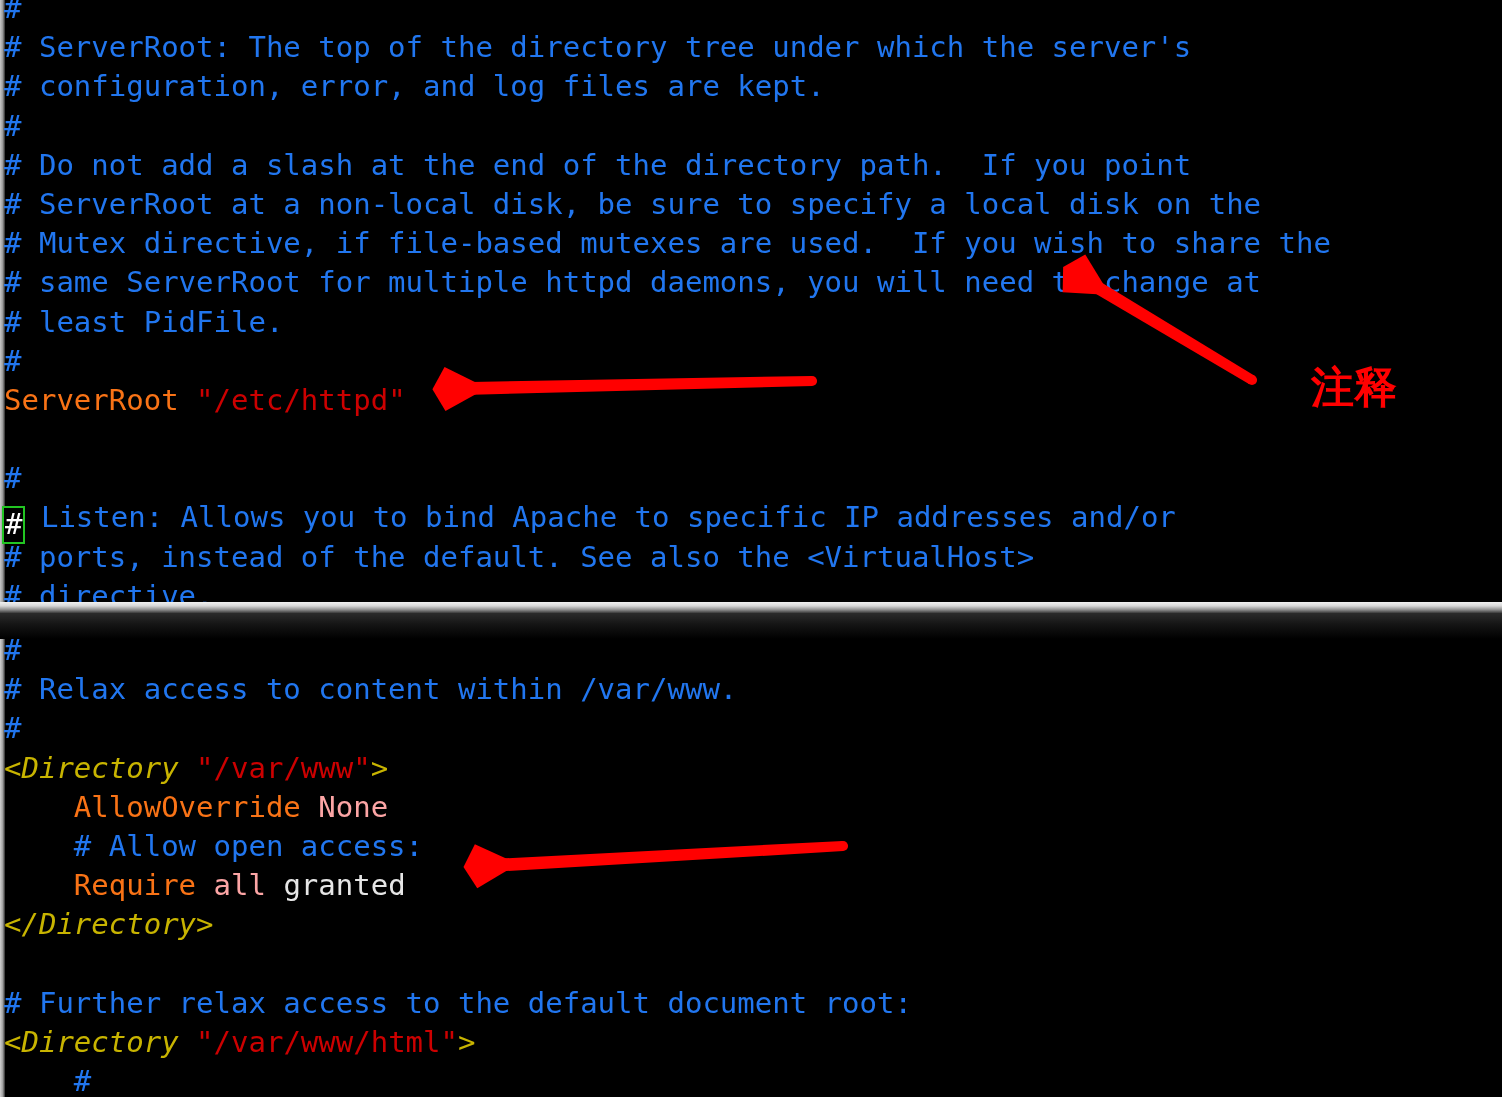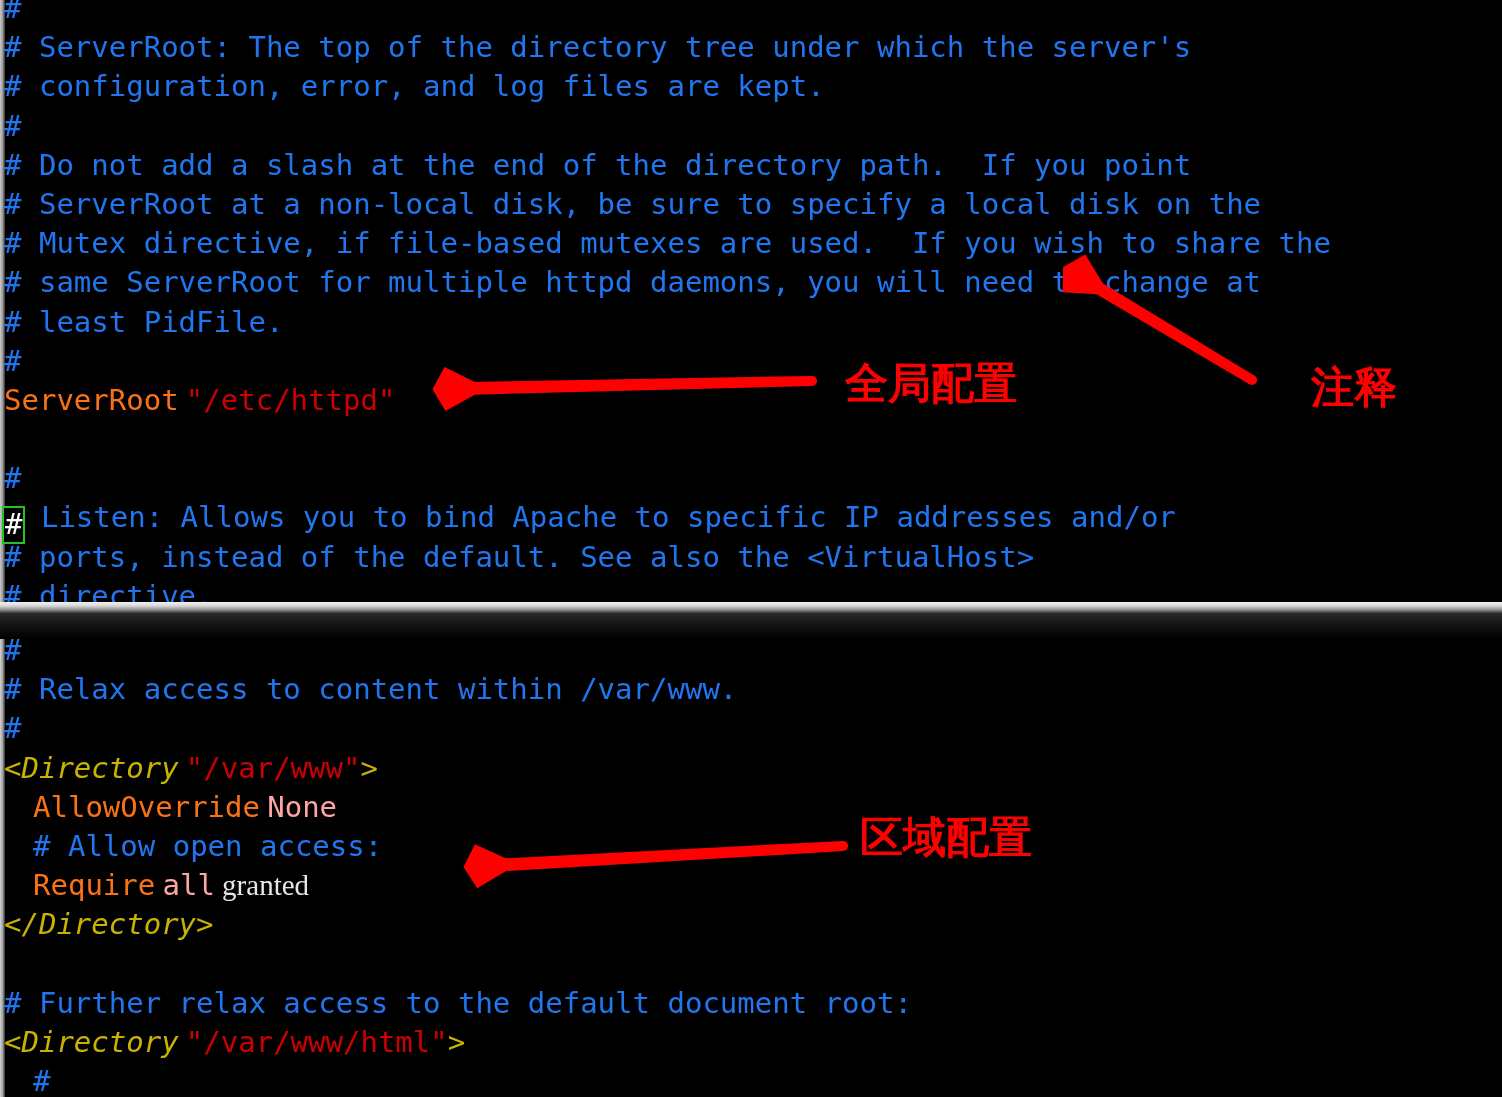--- a/index.html
+++ b/index.html
@@ -31,21 +31,21 @@
   #pane-top .code{padding:0 0 0 4px;margin-top:-11px;}
   #pane-bottom .code{padding:0 0 0 4px;margin-top:18px;}
   .ln{height:39.2px;white-space:pre;}
 
   
   .cmt   {color:#2176ef;}
   .dir   {color:#f97316;}
   .str   {color:#cc0000;}
   .tag   {color:#c8b400;font-style:italic;}
   .kw    {color:#fca5a5;}
-  .plain {color:#e6e6e6;font-family:Liberation Serif, serif;}
+  .plain {color:#e6e6e6;}
 
   
   .cursor{
     display:inline-block;color:#ffffff;background:#000;
     outline:2px solid #22c522;outline-offset:0px;
     line-height:32px;height:34px;vertical-align:-7px;
     padding:0 1px;box-sizing:border-box;
   }
 
   
@@ -105,18 +105,16 @@
      L 475.7048196246285 859.8325407002839
      L 476.4237178746348 872.8126479920646
      L 843.2803703175025 851.0622418437945 Z" fill="#ff0000"></path>
           <circle cx="843" cy="846" r="5.07" fill="#ff0000"></circle>
           <path d="M 518 864
      L 474.8476717111594 844.3562589293147
      L 463.48354937452115 867.0193726500265
      L 477.2808657881039 888.2889297630338 Z" fill="#ff0000"></path>
         </g>
       </svg>
-  <div class="cn-label" style="left: 845px; top: 362px;">全局配置</div>
       <div class="cn-label" style="left: 1311px; top: 366px;">注释</div>
-      <div class="cn-label" style="left: 860px; top: 816px;">区域配置</div>
     </div>
 
 </div>
 
 </body></html>

